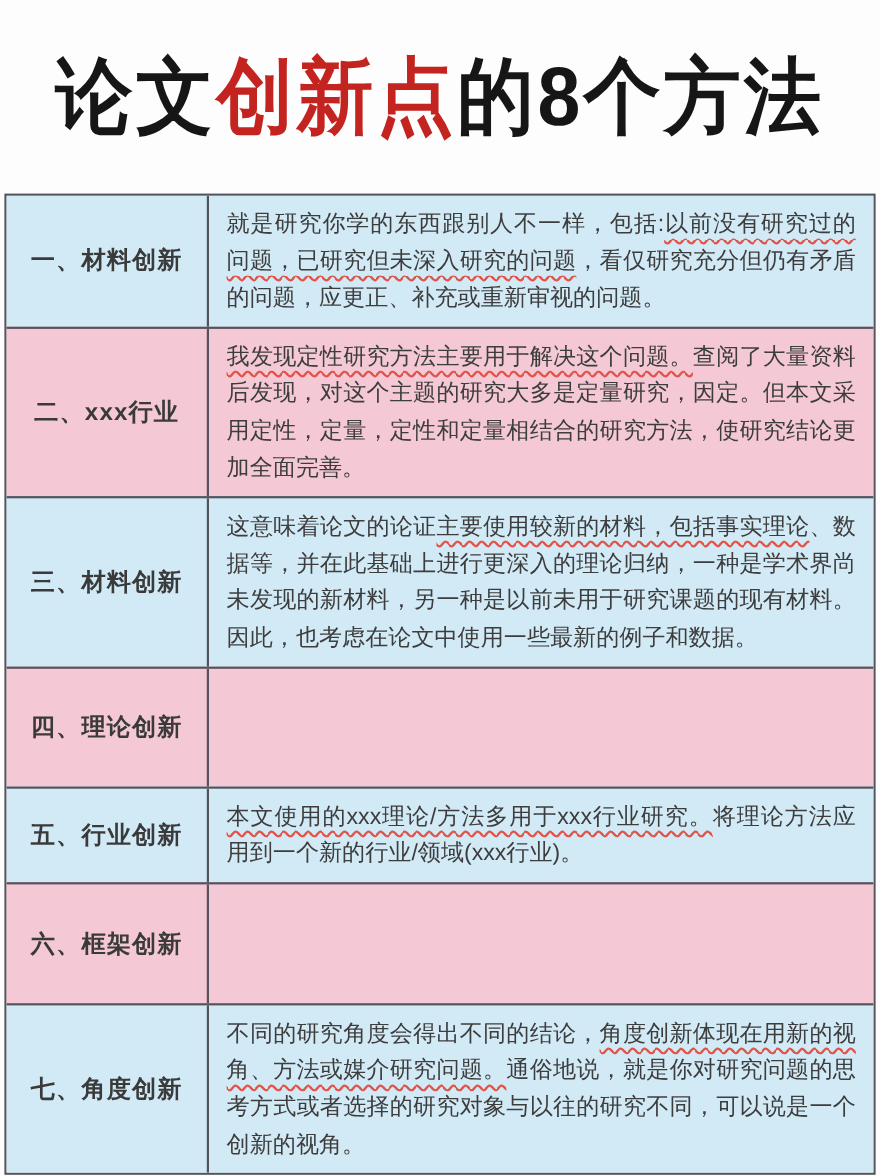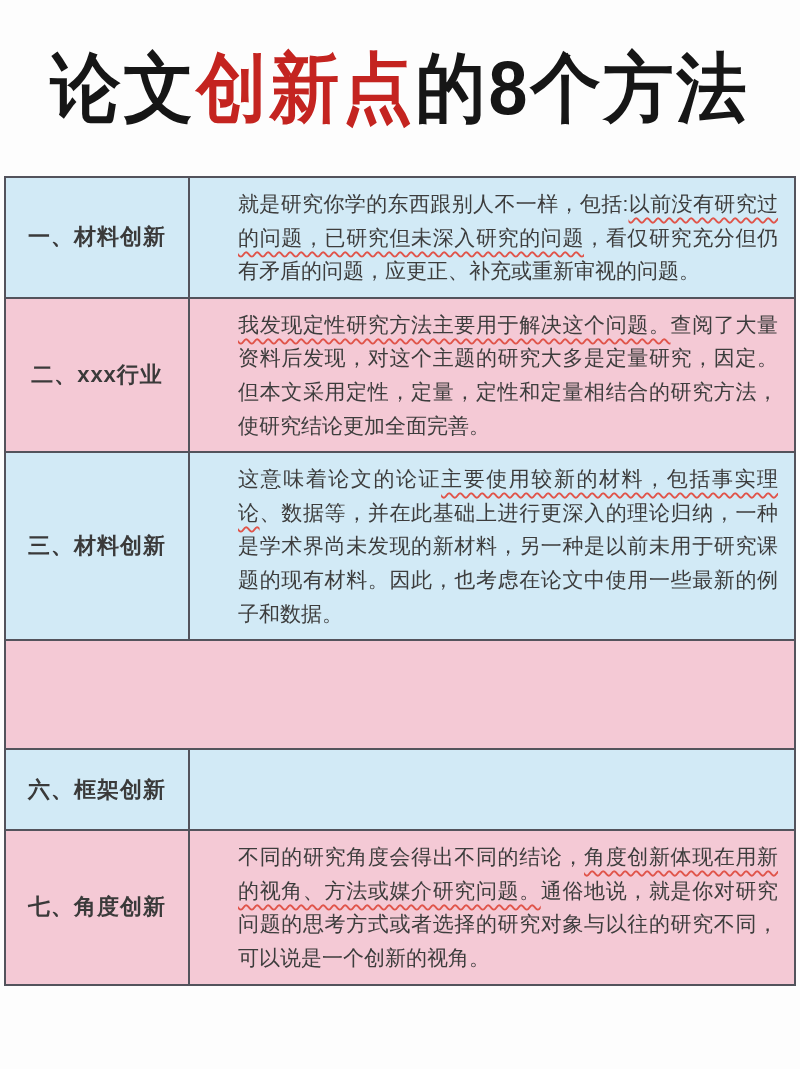--- a/index.html
+++ b/index.html
@@ -61,21 +61,21 @@
     flex:1;
     box-sizing:border-box;
     padding:9px 16px 9px 16px;
     display:flex;align-items:center;
     font-size:21px;
     font-weight:500;
     line-height:1.6;
     color:#3d3d3d;
     text-align:justify;
   }
-  .cell-body .inner{width:100%;margin-left:32px;}
+  .cell-body .inner{width:100%;}
   .wavy{
     text-decoration-line:underline;
     text-decoration-style:wavy;
     text-decoration-color:#e0544a;
     text-decoration-thickness:2px;
     text-underline-offset:6px;
   }
 </style>
 </head>
 <body>
@@ -100,22 +100,29 @@
   </div>
 
   <div class="row">
     <div class="cell-label">三、材料创新</div>
     <div class="cell-body">
         <span class="inner"><span>这意味着论文的论证</span><span class="wavy">主要使用较新的材料，包括事实理论</span><span>、数据等，并在此基础上进行更深入的理论归纳，一种是学术界尚未发现的新材料，另一种是以前未用于研究课题的现有材料。因此，也考虑在论文中使用一些最新的例子和数据。</span></span>
       </div>
   </div>
 
   <div class="row">
+    <div class="cell-label">四、理论创新</div>
   </div>
 
+  <div class="row">
+    <div class="cell-label">五、行业创新</div>
+    <div class="cell-body">
+        <span class="inner"><span class="wavy">本文使用的xxx理论/方法多用于xxx行业研究。</span><span>将理论方法应用到一个新的行业/领域(xxx行业)。</span></span>
+      </div>
+  </div>
 
   <div class="row">
     <div class="cell-label">六、框架创新</div>
   </div>
 
   <div class="row">
     <div class="cell-label">七、角度创新</div>
     <div class="cell-body">
         <span class="inner"><span>不同的研究角度会得出不同的结论，</span><span class="wavy">角度创新体现在用新的视角、方法或媒介研究问题。</span><span>通俗地说，就是你对研究问题的思考方式或者选择的研究对象与以往的研究不同，可以说是一个创新的视角。</span></span>
       </div>

